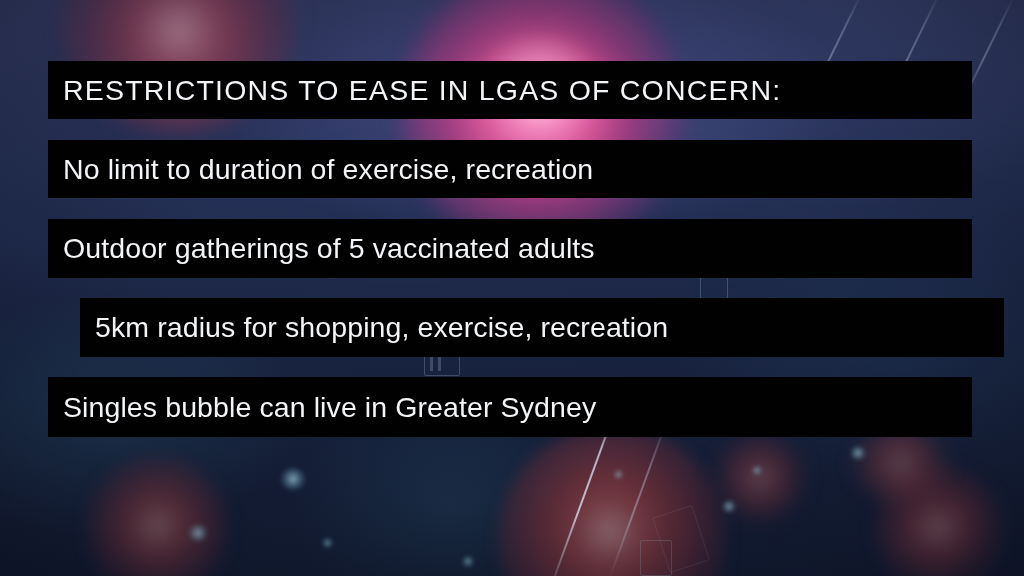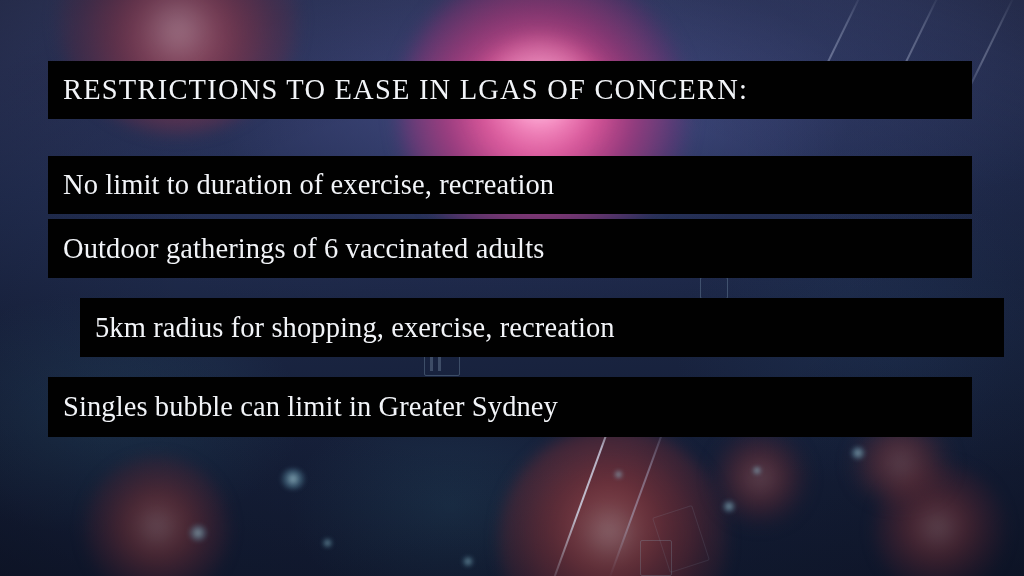--- a/index.html
+++ b/index.html
@@ -6,21 +6,21 @@
   html, body {
     margin: 0;
     padding: 0;
     background: #000;
   }
   #stage {
     position: relative;
     width: 1024px;
     height: 576px;
     overflow: hidden;
-    font-family: Liberation Serif, serif;
+    font-family: Liberation Sans, sans-serif;
     background: #141f38;
   }
 
   
   .bg-layer {
     position: absolute;
     inset: 0;
     pointer-events: none;
   }
 
@@ -182,21 +182,21 @@
   #bar-title {
     top: 61px;
     height: 58px;
     width: 924px;
   }
   #bar-title .bar-text {
     font-size: 28.5px;
     font-weight: 400;
     letter-spacing: 1.2px;
   }
-  #bar-line-1 { top: 156px; height: 58px; width: 924px; }
+  #bar-line-1 { top: 140px; height: 58px; width: 924px; }
   #bar-line-2 { top: 219px; height: 59px; width: 924px; }
   #bar-line-3 { top: 298px; height: 59px; width: 924px; margin-left: 32px; }
   #bar-line-4 { top: 377px; height: 60px; width: 924px; }
 
   .body-text {
     font-size: 28.5px;
     font-weight: 400;
   }
 </style>
 </head>
@@ -246,25 +246,25 @@
 
     <div class="bar" id="bar-title">
       <span class="bar-text">RESTRICTIONS TO EASE IN LGAS OF CONCERN:</span>
     </div>
 
     <div class="bar" id="bar-line-1">
       <span class="bar-text body-text">No limit to duration of exercise, recreation</span>
     </div>
 
     <div class="bar" id="bar-line-2">
-      <span class="bar-text body-text">Outdoor gatherings of 6 vaccinated adults</span>
+      <span class="bar-text body-text">Outdoor gatherings of 5 vaccinated adults</span>
     </div>
 
     <div class="bar" id="bar-line-3">
       <span class="bar-text body-text">5km radius for shopping, exercise, recreation</span>
     </div>
 
     <div class="bar" id="bar-line-4">
-      <span class="bar-text body-text">Singles bubble can limit in Greater Sydney</span>
+      <span class="bar-text body-text">Singles bubble can live in Greater Sydney</span>
     </div>
 
   </div>
 </div>
 
 </body></html>

